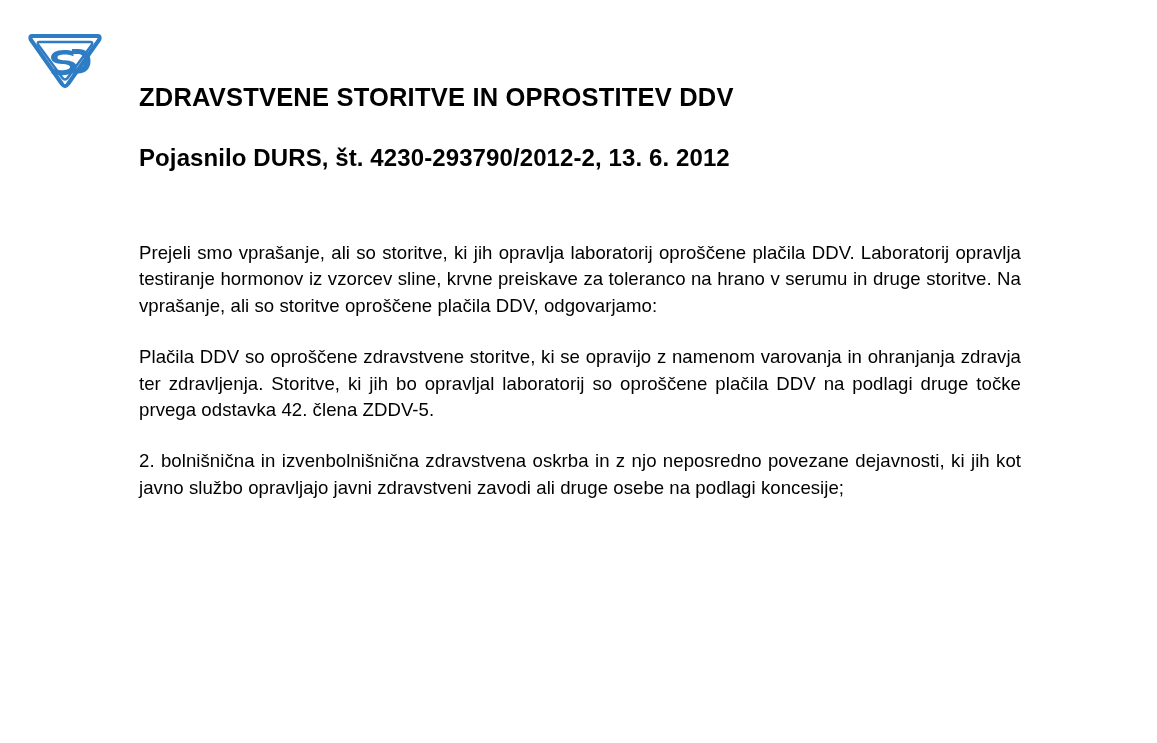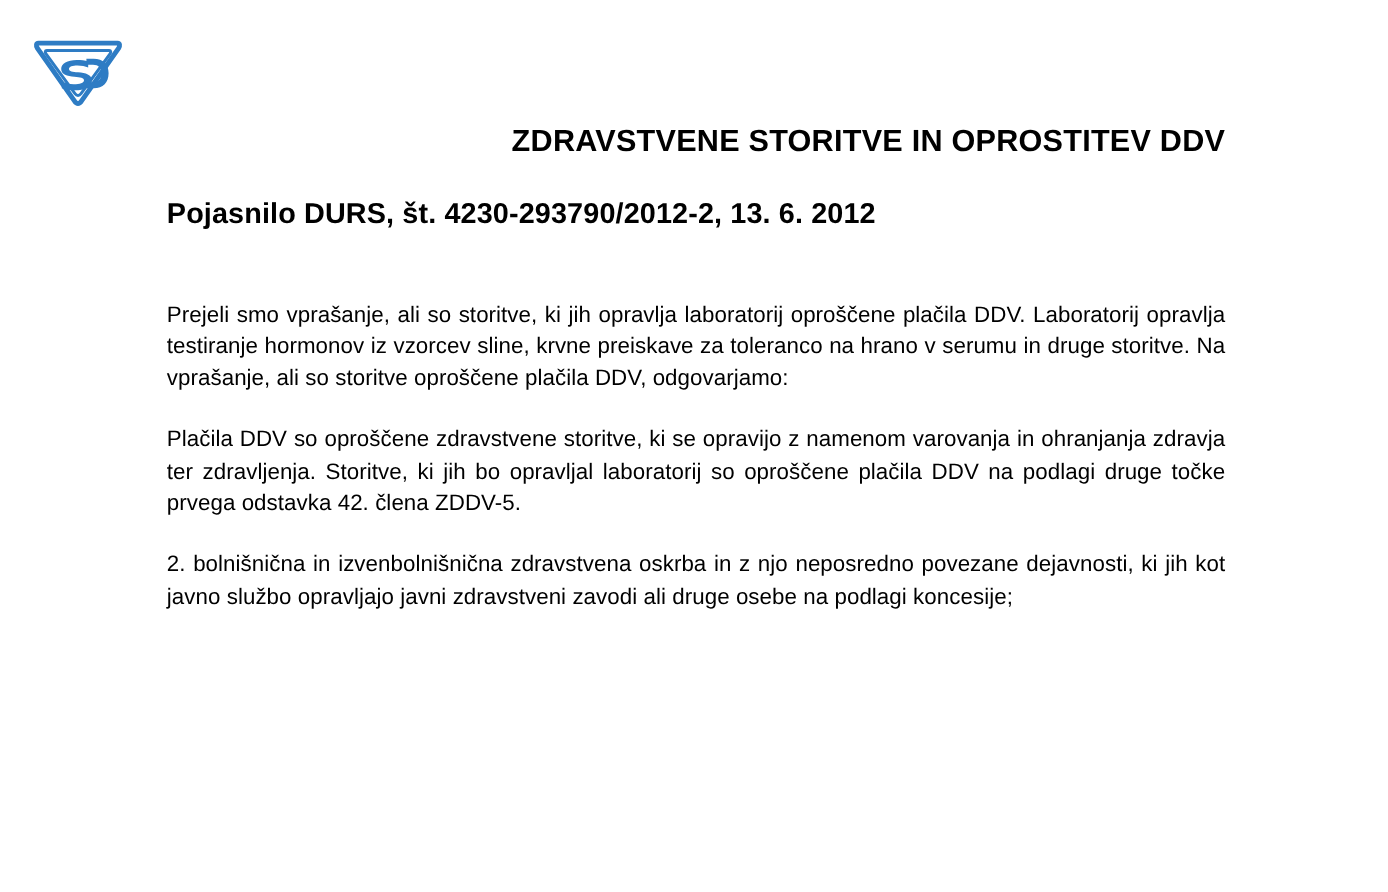--- a/index.html
+++ b/index.html
@@ -35,42 +35,42 @@
   
   .doc {
     position: absolute;
     left: 139px;
     top: 0;
     width: 882px;
   }
 
   .doc-title {
     margin: 0;
-    padding-top: 104px;
-    text-align: right;
+    padding-top: 83px;
+    text-align: left;
     font-size: 25.5px;
     font-weight: bold;
     letter-spacing: 0.2px;
     line-height: 1.1;
   }
 
   .doc-subtitle {
     margin: 0;
     padding-top: 33px;
     font-size: 24px;
     font-weight: bold;
     letter-spacing: 0.1px;
   }
 
   .paragraphs {
     padding-top: 52px;
   }
 
   p.para {
-    margin: 4px 0 25px 0;
+    margin: 16px 0 25px 0;
     font-size: 18.6px;
     line-height: 1.42;
     text-align: justify;
     text-justify: inter-word;
     letter-spacing: 0.05px;
   }
   p.para:last-child { margin-bottom: 0; }
 
   
   .clipped {

